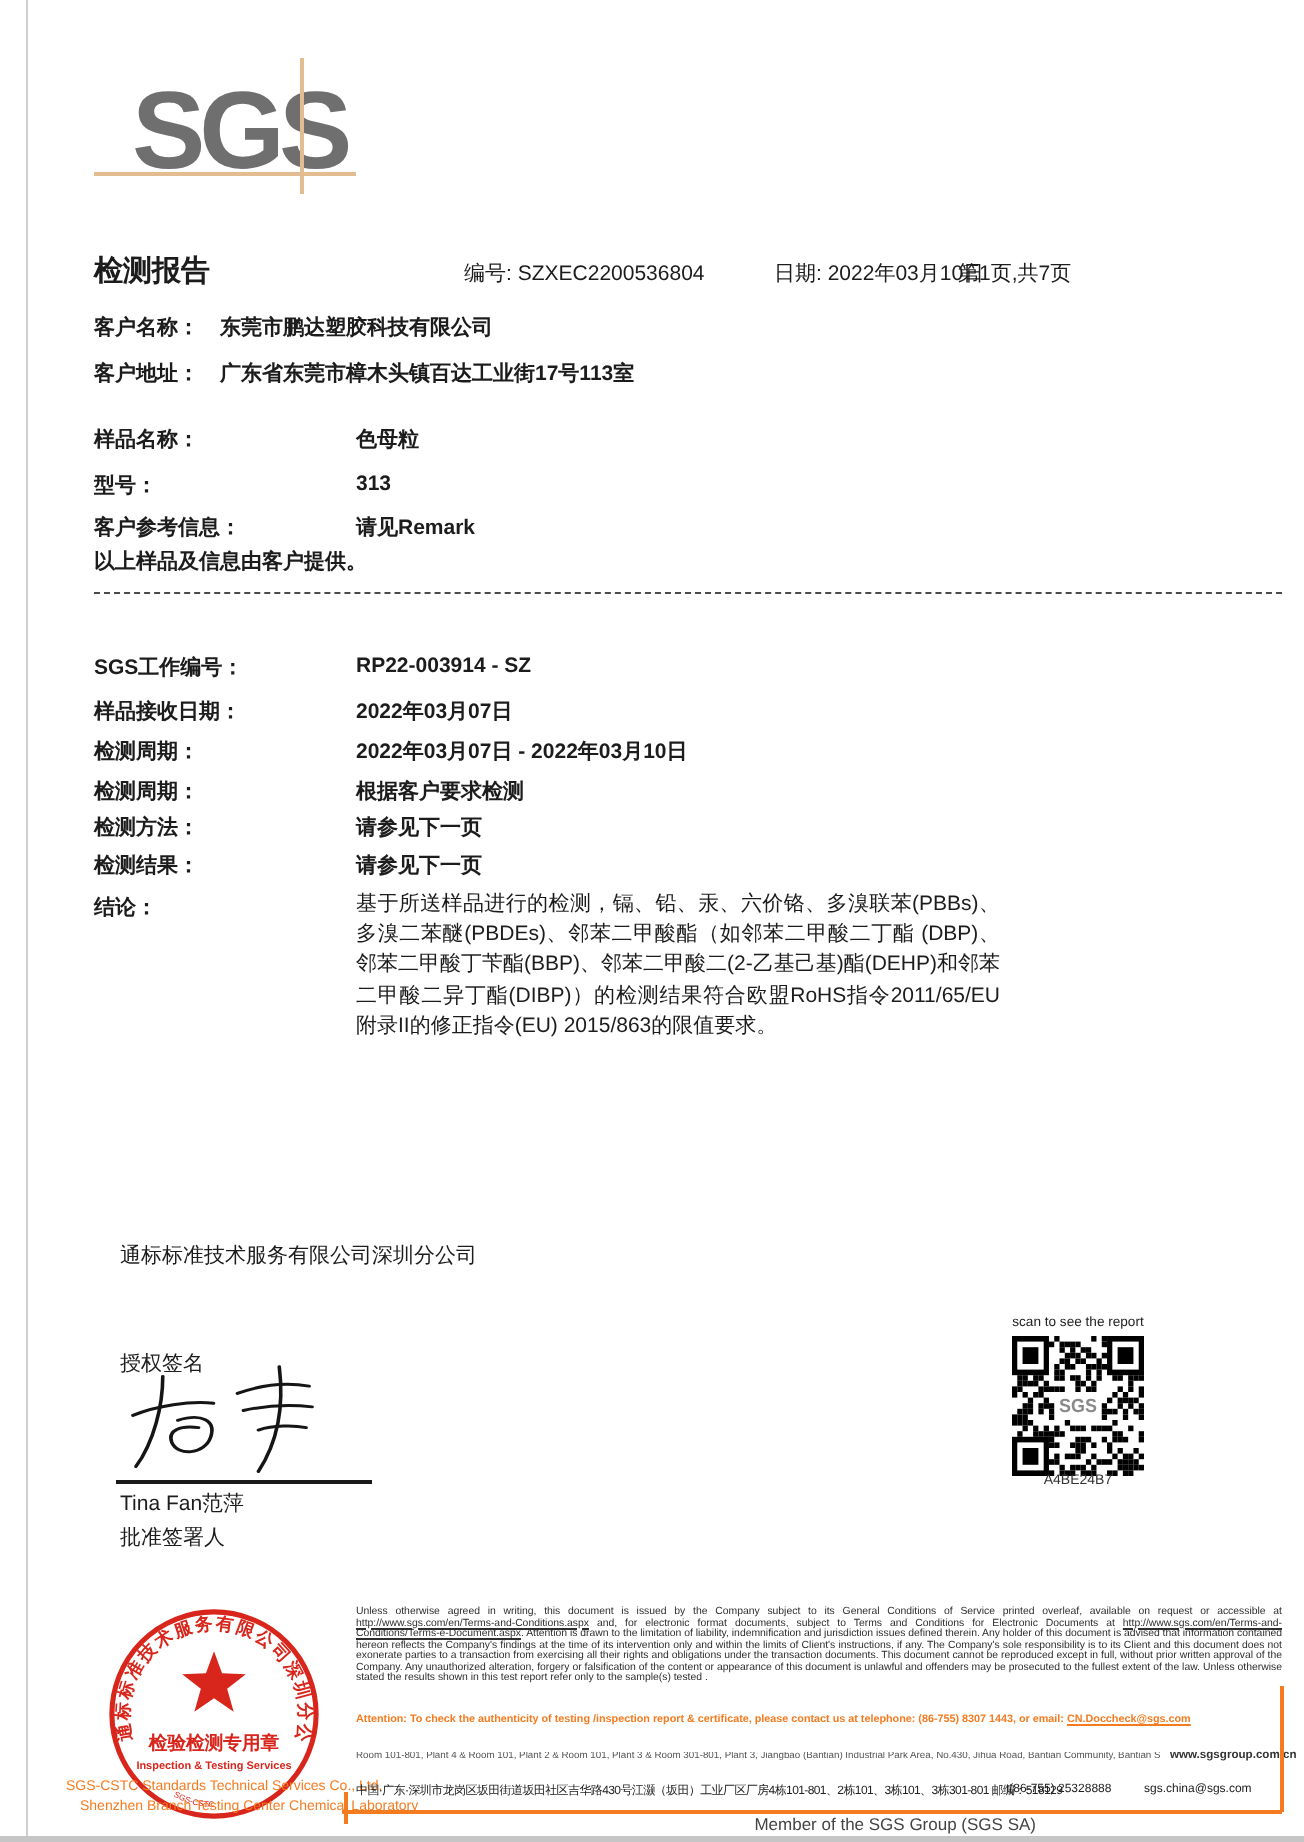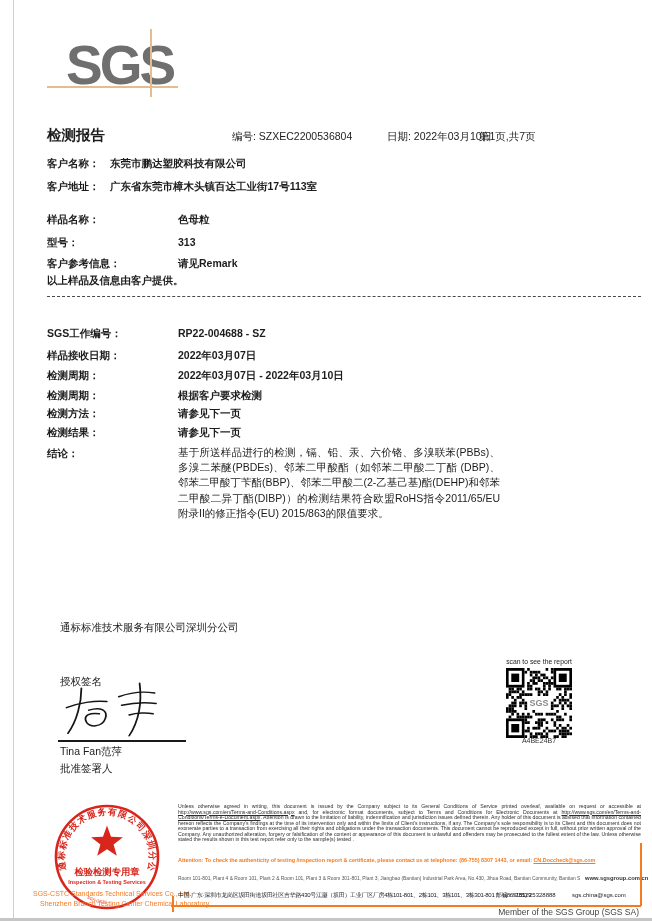--- a/index.html
+++ b/index.html
@@ -34,21 +34,21 @@
   .lnk{text-decoration:underline;}
   .attn{left:178px;top:857px;width:463px;font-size:5.4px;line-height:6px;color:#f47b20;font-weight:bold;}
   .addr-en{left:178px;top:876px;width:402px;font-size:4.9px;color:#555;white-space:nowrap;overflow:hidden;}
   .website{left:585px;top:875px;font-size:5.8px;color:#333;font-weight:bold;}
   .addr-cn{left:178px;top:891px;font-size:6px;letter-spacing:-0.3px;color:#222;white-space:nowrap;}
   .phone{left:503px;top:892px;font-size:6px;color:#222;}
   .email2{left:572px;top:892px;font-size:6px;color:#222;}
   .o-hline{left:171px;top:905px;width:470px;height:2px;background:#f47b20;}
   .o-vtick{left:172px;top:896px;width:1.5px;height:16px;background:#f47b20;}
   .o-vline{left:640px;top:843px;width:2px;height:63px;background:#f47b20;}
-  .member{left:0;top:907px;width:639px;text-align:right;font-size:8.5px;color:#444;}
+  .member{left:0;top:907px;width:518px;text-align:right;font-size:8.5px;color:#444;}
 </style>
 </head>
 <body>
 
 <div class="page">
   <div class="abs edge-left"></div>
 
   <div class="abs logo">SGS</div>
   <div class="abs tan-h"></div>
   <div class="abs tan-v"></div>
@@ -84,21 +84,21 @@
   <div class="row" style="top:257px;">
     <span class="lbl">客户参考信息：</span>
     <span class="val-b">请见Remark</span>
   </div>
   <div class="row" style="top:274px;">以上样品及信息由客户提供。</div>
 
   <div class="abs dashed"></div>
 
   <div class="row" style="top:327px;">
     <span class="lbl">SGS工作编号：</span>
-    <span class="val-b">RP22-004688 - SZ</span>
+    <span class="val-b">RP22-003914 - SZ</span>
   </div>
   <div class="row" style="top:349px;">
     <span class="lbl">样品接收日期：</span>
     <span class="val-b">2022年03月07日</span>
   </div>
   <div class="row" style="top:369px;">
     <span class="lbl">检测周期：</span>
     <span class="val-b">2022年03月07日 - 2022年03月10日</span>
   </div>
   <div class="row" style="top:389px;">

